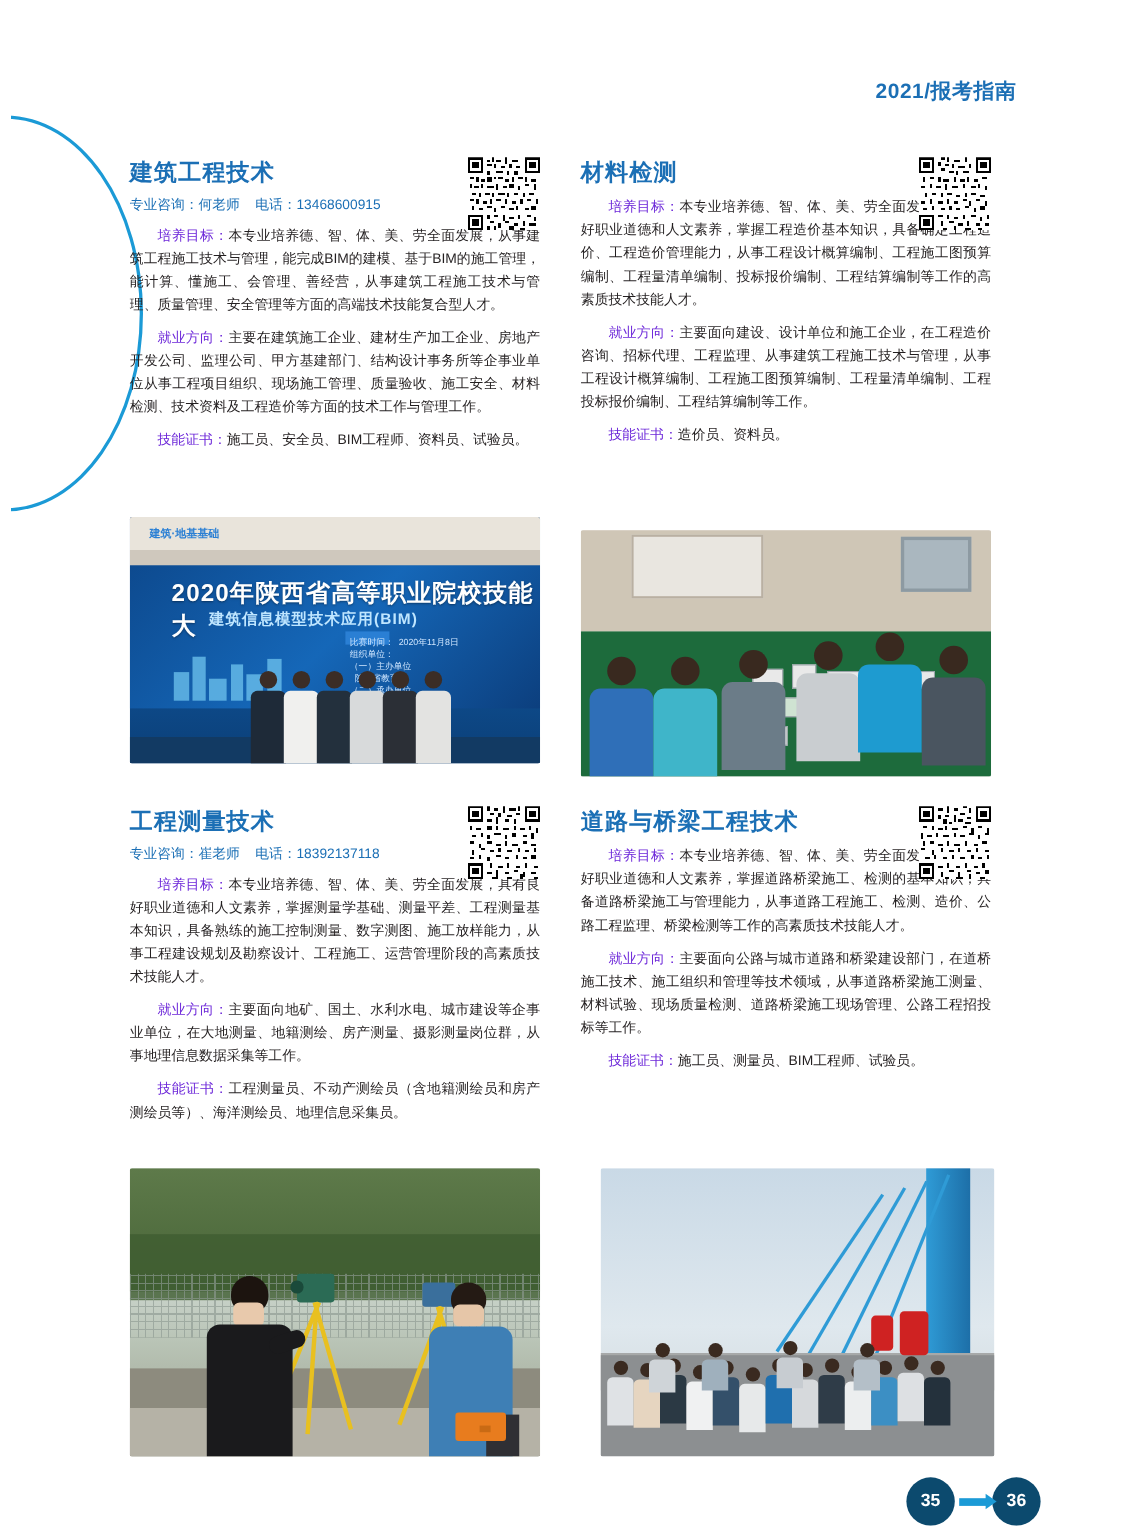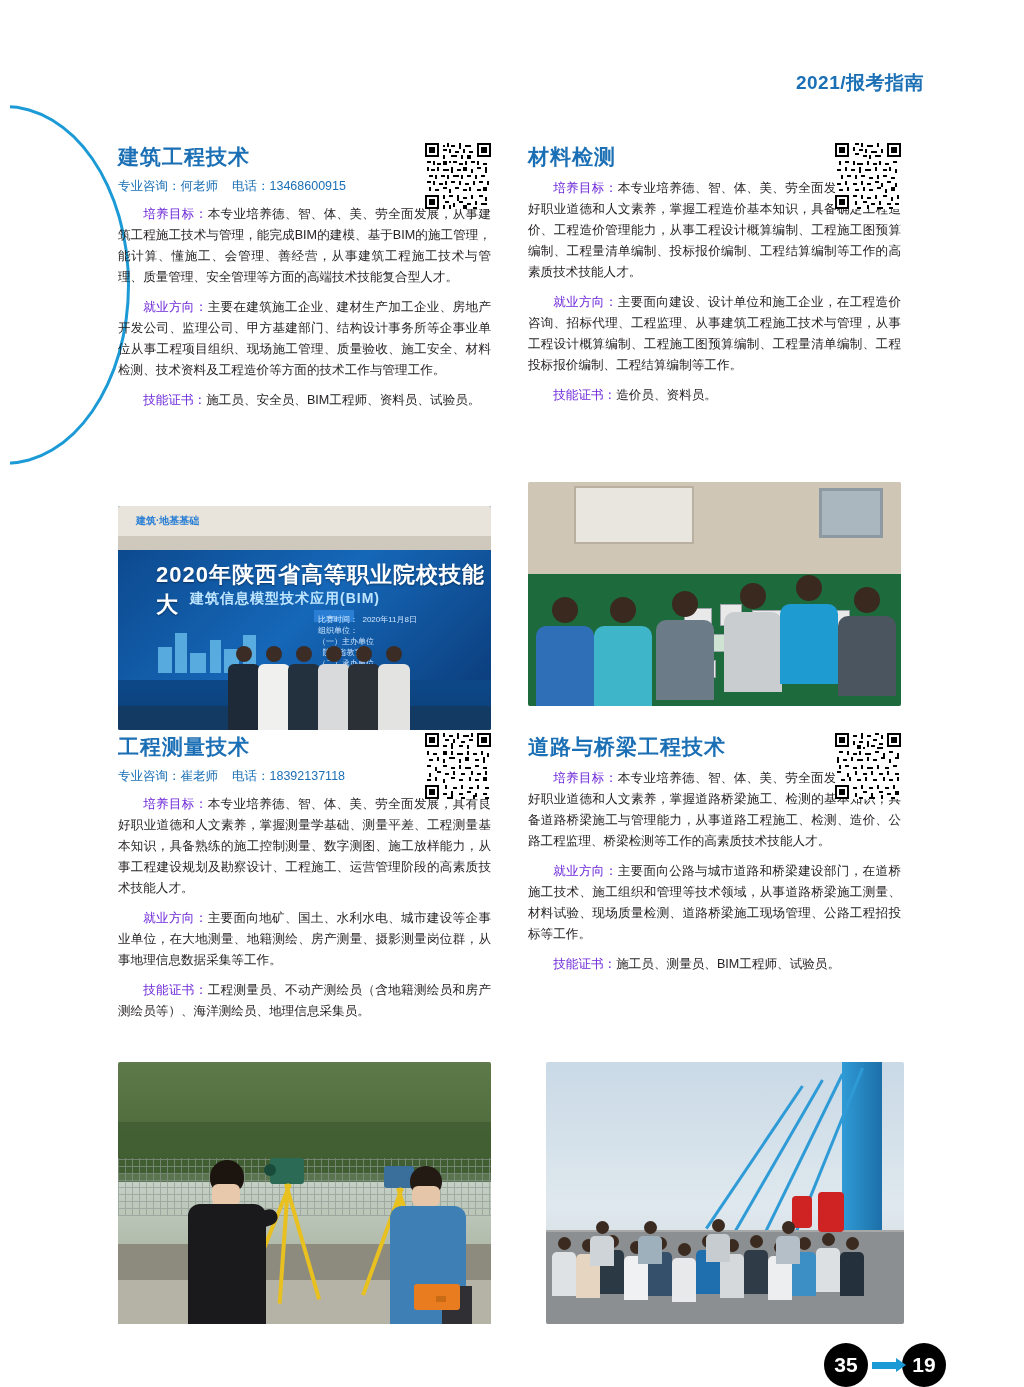--- a/index.html
+++ b/index.html
@@ -144,22 +144,22 @@
 
   
   .pager {
     position:absolute;
     right:78px; bottom:30px;
     display:flex; align-items:center; gap:4px;
     z-index:9;
   }
   .pg-circle {
     width:44px; height:44px; border-radius:50%;
-    background:#000000; color:#fff;
-    font-size:21px; font-weight:bold;
+    background:#0c4a6e; color:#fff;
+    font-size:16px; font-weight:bold;
     display:flex; align-items:center; justify-content:center;
     letter-spacing:0;
   }
   .pg-arrow { width:26px; height:7px; background:#1b9ad6; position:relative; }
   .pg-arrow:after { content:""; position:absolute; right:-8px; top:-4px; border-left:10px solid #1b9ad6; border-top:7px solid transparent; border-bottom:7px solid transparent; }
 </style>
 </head>
 <body>
 
 <div class="arc"></div>
@@ -364,21 +364,21 @@
           <rect x="27" y="32" width="2" height="1"></rect>
         </g>
       </svg>
     </div>
     <div class="prog-title">材料检测</div>
     <p class="para"><span class="lbl">培养目标：</span><span>本专业培养德、智、体、美、劳全面发展，具有良好职业道德和人文素养，掌握工程造价基本知识，具备确定工程造价、工程造价管理能力，从事工程设计概算编制、工程施工图预算编制、工程量清单编制、投标报价编制、工程结算编制等工作的高素质技术技能人才。</span></p>
     <p class="para"><span class="lbl">就业方向：</span><span>主要面向建设、设计单位和施工企业，在工程造价咨询、招标代理、工程监理、从事建筑工程施工技术与管理，从事工程设计概算编制、工程施工图预算编制、工程量清单编制、工程投标报价编制、工程结算编制等工作。</span></p>
     <p class="para"><span class="lbl">技能证书：</span><span>造价员、资料员。</span></p>
   </div>
 
-  <div class="photo" style="left:118px; top:476px;">
+  <div class="photo" style="left:118px; top:440px;">
     <div class="photo-inner">
       <div class="p1-bg"></div>
       <div class="p1-top"></div>
       <div class="p1-top2"></div>
       <div class="p1-banner"></div>
       <div class="p1-logo">建筑·地基基础</div>
       <div class="p1-title">2020年陕西省高等职业院校技能大</div>
       <div class="p1-sub">建筑信息模型技术应用(BIM)</div>
       <div class="p1-chip"></div>
       <div class="p1-info">
@@ -787,16 +787,16 @@
       <div class="p4-person" style="left:230px; bottom:60px;">
           <div class="hd"></div>
           <div class="bd" style="background:#b4bfc8; height:28px;"></div>
         </div>
     </div>
   </div>
 
   <div class="pager">
     <div class="pg-circle">35</div>
     <div class="pg-arrow"></div>
-    <div class="pg-circle">19</div>
+    <div class="pg-circle">36</div>
   </div>
 
 </div>
 
 </body></html>

